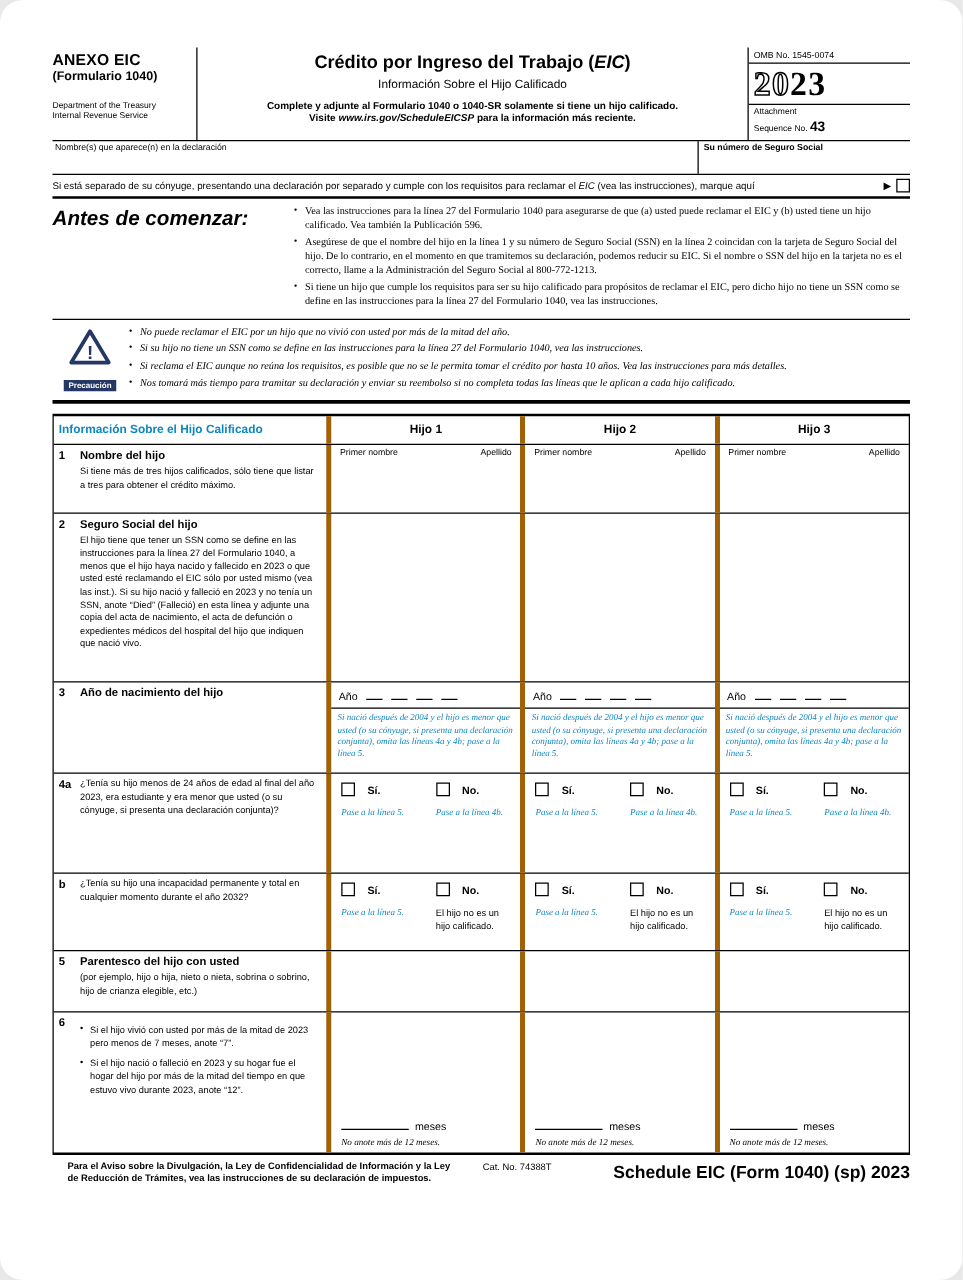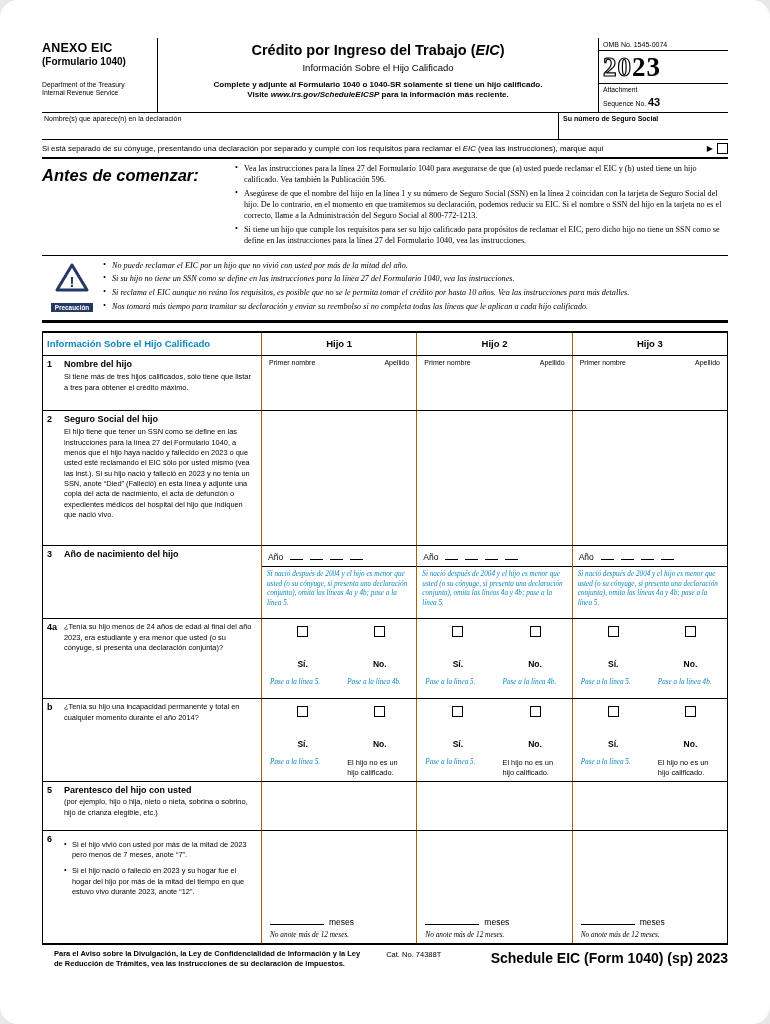--- a/index.html
+++ b/index.html
@@ -54,37 +54,37 @@
   .c-icon { width:60px; text-align:center; padding-top:2px; }
   .c-label { display:inline-block; background:var(--navy,#253764); color:#fff; font-size:6.4px;
              font-weight:bold; padding:1px 4px; margin-top:1px; }
   .c-list { flex:1; font-family:"Liberation Serif",serif; font-style:italic; font-size:8.2px; line-height:1.3; }
   .c-list .blt { margin-bottom:3px; }
 
   
   .tbl { border:1px solid #000; border-top-width:2px; border-bottom-width:2px; margin-top:8px; }
   .row { display:grid; grid-template-columns:218px 1fr 1fr 1fr; border-top:1px solid #000; }
   .row:first-child { border-top:none; }
-  .cell { border-left:1px solid #a16207; position:relative; }
+  .cell { border-left:4px solid #a16207; position:relative; }
   .lcell { padding:3px 5px 3px 4px; display:flex; }
   .num { width:17px; font-size:9px; font-weight:bold; flex-shrink:0; }
   .ltxt { flex:1; }
   .ltitle { font-size:9px; font-weight:bold; line-height:1.2; }
   .lnote { font-size:7.4px; line-height:1.4; margin-top:2px; }
   .thead .info { color:var(--accent,#0e86c0); font-size:9.5px; font-weight:bold; padding:5px 4px 4px; }
   .thead .ch { font-size:9.5px; font-weight:bold; text-align:center; padding:5px 0 4px; }
   .name-labels { display:flex; justify-content:space-between; padding:3px 7px; font-size:7px; }
   .year-line { padding:5px 6px 4px; font-size:8.5px; }
   .digit { display:inline-block; width:13px; border-bottom:1px solid #000; height:9px; margin-left:7px; }
   .guide { font-family:"Liberation Serif",serif; font-style:italic; color:var(--accent,#0e86c0);
            font-size:7.2px; line-height:1.32; }
   .guide-box { border-top:1px solid #000; padding:3px 5px 3px; min-height:42px; }
   .yn { display:flex; height:100%; }
   .half { flex:1; padding:7px 4px 3px 8px; }
-  .cbrow { display:flex; align-items:center; gap:22px;flex-direction:column; }
+  .cbrow { display:flex; align-items:center; gap:10px; }
   .cblabel { font-size:8.5px; font-weight:bold; }
   .action { margin-top:9px; width:62px; }
   .action.plain { font-family:"Liberation Sans",sans-serif; font-style:normal; color:#000; font-size:7.4px; line-height:1.3; }
   .r6cell { display:flex; flex-direction:column; justify-content:flex-end; padding:3px 8px 4px; }
   .months-line { font-size:8.5px; margin-bottom:3px; }
   .m-blank { display:inline-block; width:54px; border-bottom:1px solid #000; height:9px; margin-right:5px; }
   .m-note { font-family:"Liberation Serif",serif; font-style:italic; font-size:7.3px; }
   .r6 .lnote { margin-top:6px; }
   .r6blt { margin-bottom:6px; position:relative; padding-left:8px; }
   .r6blt::before { content:"•"; position:absolute; left:0; top:-1px; }
@@ -308,21 +308,21 @@
             <div class="guide action">Pase a la línea 4b.</div>
           </div>
         </div>
       </div>
     </div>
 
     <div class="row r4b">
       <div class="lcell">
         <div class="num">b</div>
         <div class="ltxt">
-          <div class="lnote" style="margin-top:0">¿Tenía su hijo una incapacidad permanente y total en cualquier momento durante el año 2014?</div>
+          <div class="lnote" style="margin-top:0">¿Tenía su hijo una incapacidad permanente y total en cualquier momento durante el año 2032?</div>
         </div>
       </div>
       <div class="cell">
         <div class="yn">
           <div class="half">
             <div class="cbrow">
                 <span class="cb"></span>
                 <span class="cblabel">Sí.</span>
               </div>
             <div class="guide action">Pase a la línea 5.</div>

